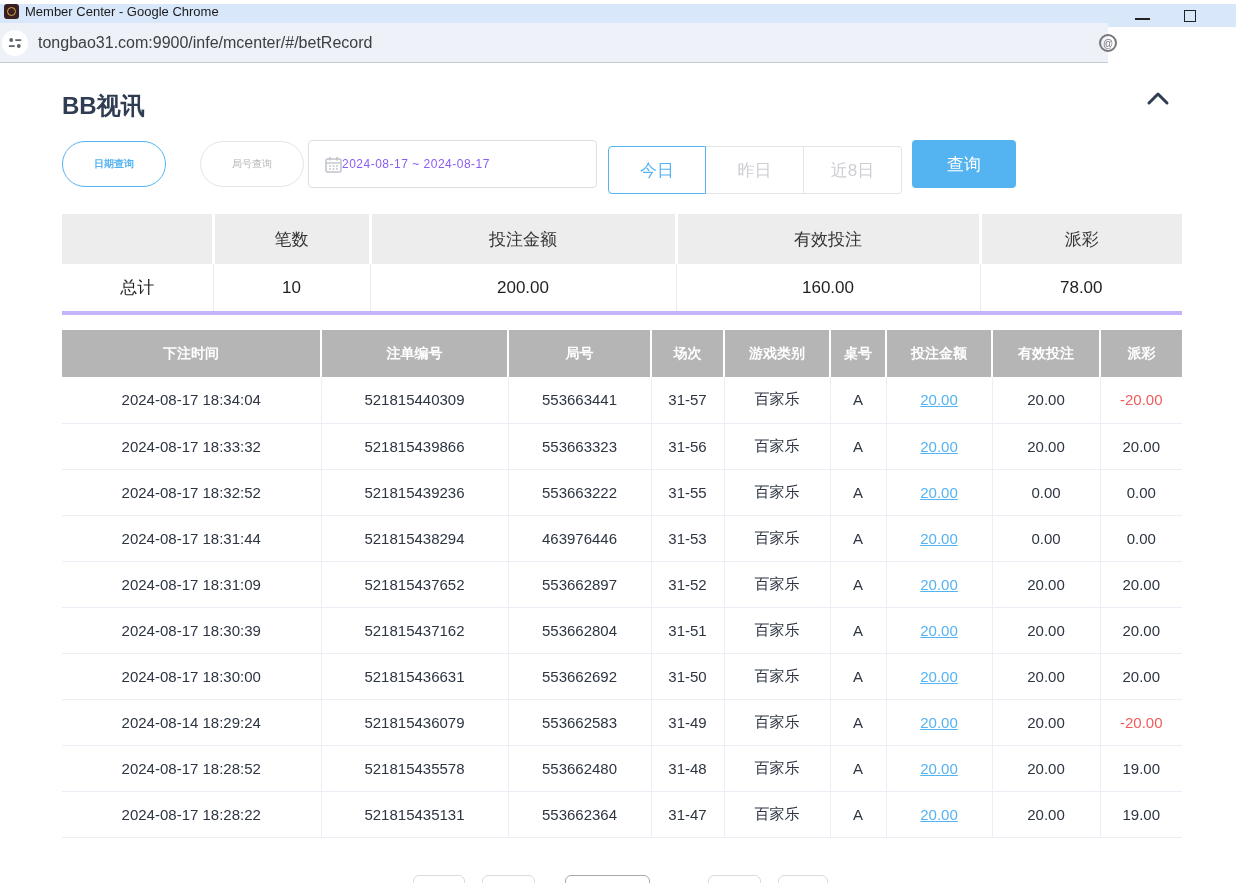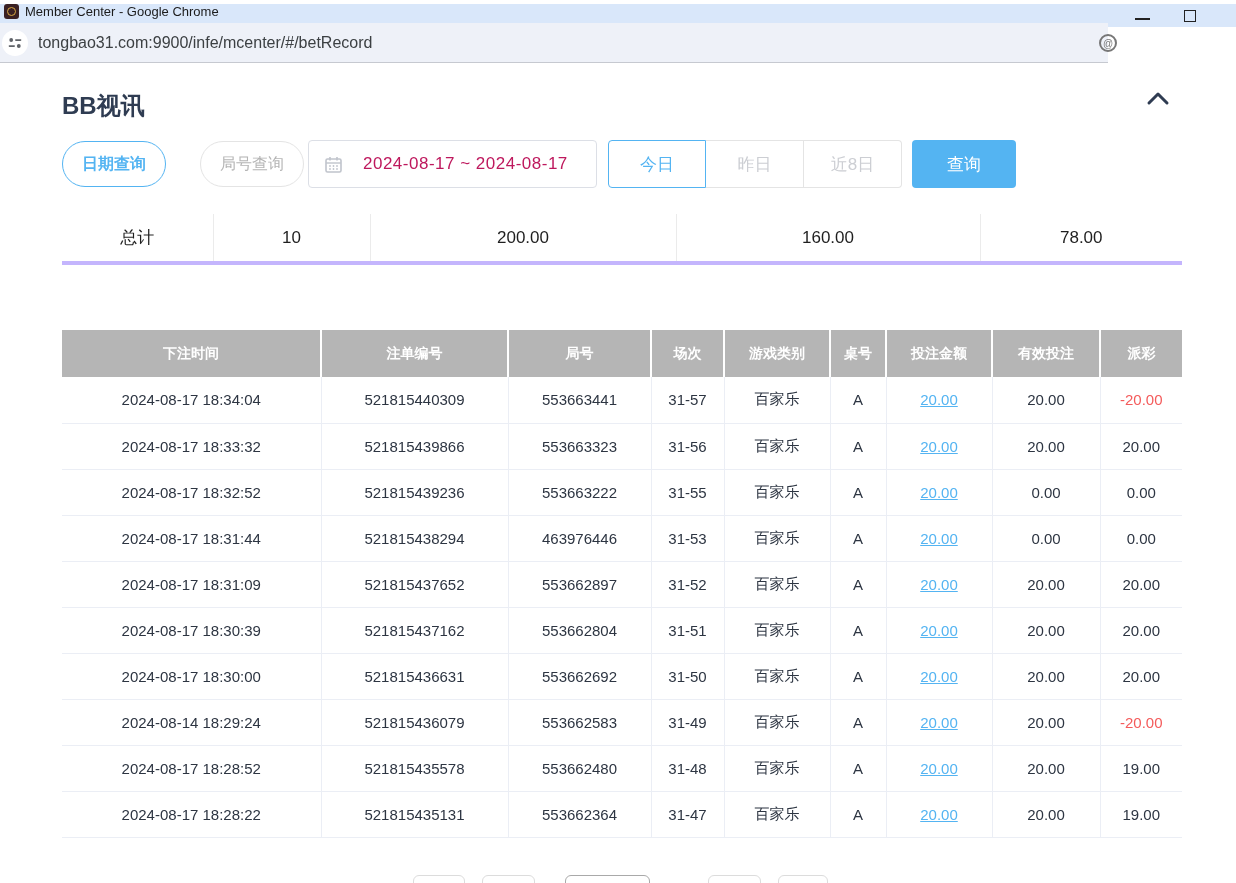--- a/index.html
+++ b/index.html
@@ -29,31 +29,31 @@
 
   
   .page { position:absolute; left:0; top:64px; width:1236px; height:819px; background:#fff; }
 
   .page-title { position:absolute; left:62px; top:26px; font-size:24px; font-weight:bold; color:#2f3c52; }
   .collapse-btn { position:absolute; left:1144px; top:24px; width:30px; height:26px; cursor:pointer; }
 
   
   .filters { position:absolute; left:0; top:76px; width:1236px; height:48px; }
   .pill { position:absolute; height:46px; border-radius:23px; background:#fff;
-          font-size:16px; display:flex; align-items:center; justify-content:center; cursor:pointer; }
+          font-size:10px; display:flex; align-items:center; justify-content:center; cursor:pointer; }
   .pill.active { border:1px solid #54b4f2; color:#54b4f2; font-weight:bold; left:62px; width:104px; top:1px; }
   .pill.inactive { border:1px solid #e4e4e4; color:#b5b5b5; left:200px; width:104px; top:1px; }
 
   .date-input { position:absolute; left:308px; top:0; width:289px; height:48px;
                 border:1px solid #dcdfe6; border-radius:4px; background:#fff;
                 display:flex; align-items:center; cursor:text; }
   .date-input .cal { margin-left:16px; }
-  .date-input .val { font-size:17px; color:#be185d; margin-left:21px; letter-spacing:0.5px; }
-
-  .seg-group { position:absolute; left:608px; top:0; height:60px; display:flex; }
+  .date-input .val { font-size:12px; color:#8b5cf6; margin-left:0; letter-spacing:0.5px; }
+
+  .seg-group { position:absolute; left:608px; top:0; height:60px; display:flex;align-items:center; }
   .seg { width:98px; height:48px; background:#fff; border:1px solid #e4e4e4; border-left-width:0;
          font-size:17px; color:#ccced3; display:flex; align-items:center; justify-content:center; cursor:pointer; }
   .seg:first-child { border-left-width:1px; border-radius:4px 0 0 4px; }
   .seg:last-child { border-radius:0 4px 4px 0; }
   .seg.active { border:1px solid #54b4f2; color:#54b4f2; }
 
   .search-btn { position:absolute; left:912px; top:0; width:104px; height:48px; background:#54b4f2;
                 color:#fff; font-size:17px; border:none; border-radius:4px;
                 display:flex; align-items:center; justify-content:center; cursor:pointer; }
 
@@ -148,20 +148,27 @@
 
   <table class="summary">
     <colgroup>
         <col style="width:151px">
         <col style="width:157px">
         <col style="width:306px">
         <col style="width:304px">
         <col style="width:202px">
       </colgroup>
     <tbody>
+        <tr>
+      <th></th>
+      <th>笔数</th>
+      <th>投注金额</th>
+      <th>有效投注</th>
+      <th>派彩</th>
+    </tr>
     <tr>
       <td>总计</td>
       <td>10</td>
       <td>200.00</td>
       <td>160.00</td>
       <td>78.00</td>
     </tr>
   </tbody>
     </table>
 

